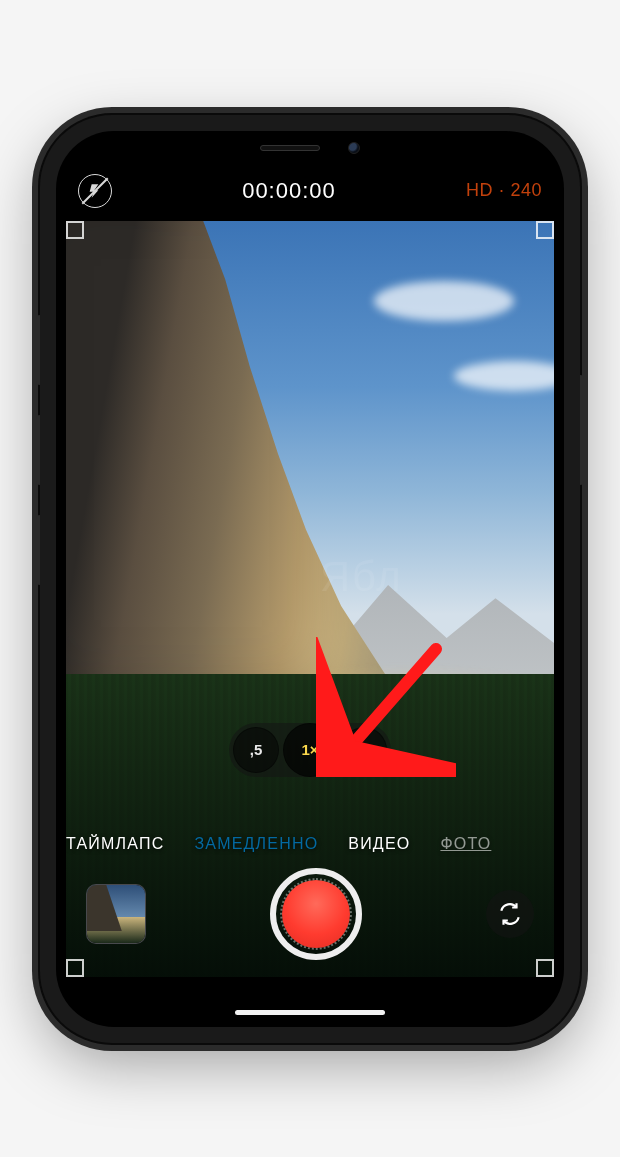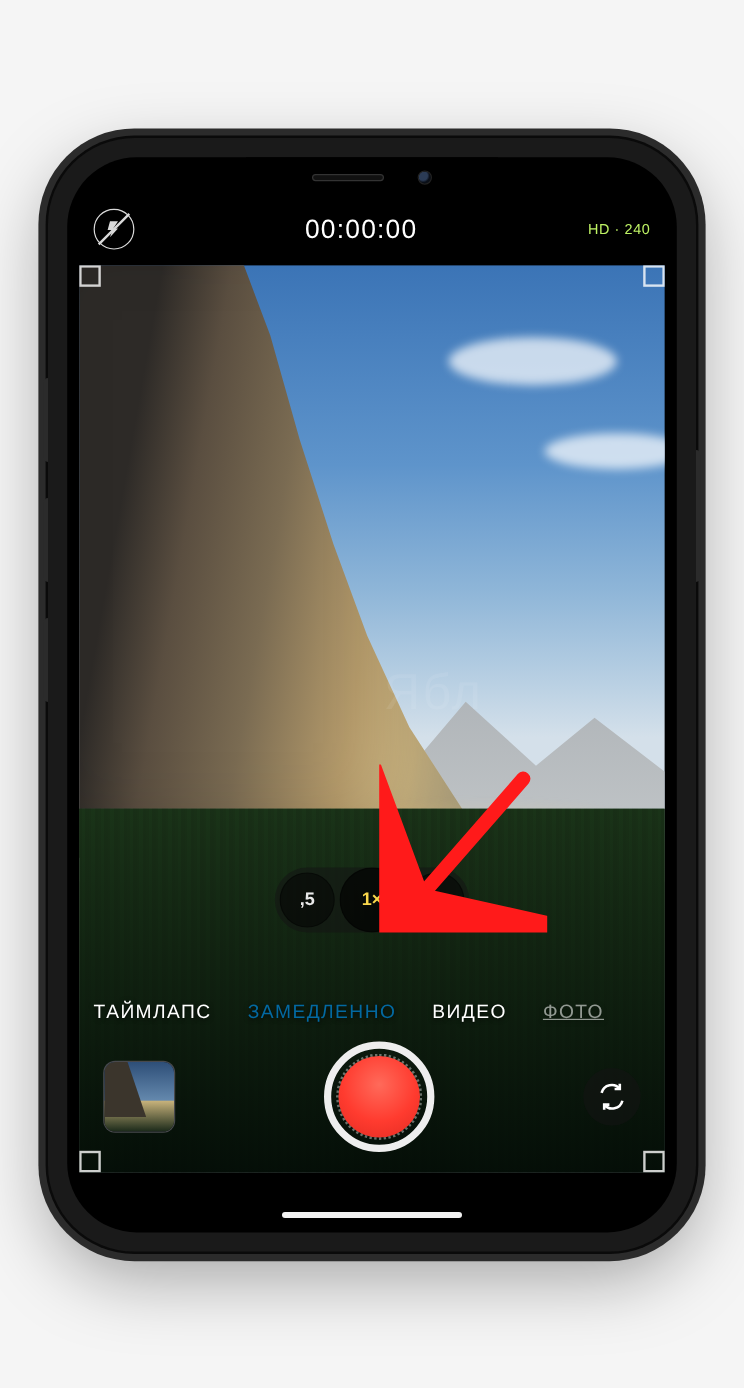--- a/index.html
+++ b/index.html
@@ -103,24 +103,24 @@
     position:absolute; width: 36px; height: 2px;
     background:#d9d9d9; transform: rotate(-45deg);
   }
   .timer {
     font-size: 22px;
     font-weight: 400;
     letter-spacing: 1px;
     font-variant-numeric: tabular-nums;
   }
   .rightinfo {
-    font-size: 12px;
+    font-size: 18px;
     font-weight: 400;
     letter-spacing: .5px;
-    color:#bef264;
+    color:#c2410c;
   }
 
   
   .viewfinder {
     position: absolute;
     top: 90px; left: 10px; right: 10px; bottom: 50px;
     overflow:hidden;
   }
   .sky {
     position:absolute; inset:0;
@@ -205,21 +205,21 @@
     margin-top:-4px; margin-bottom:-4px;
   }
 
   
   .modes {
     position:absolute; left:0; right:0;
     bottom: 174px;
     display:flex;
     align-items:center;
     gap:30px;
-    padding: 0 22px;
+    padding: 0 10px;
     color:#fff;
     font-size:16px;
     letter-spacing:1.2px;
     font-weight:500;
     white-space:nowrap;
     z-index:3;
     text-shadow: 0 1px 4px rgba(0,0,0,.8);
   }
   .modes .mode.selected{ color:#0369a1; }
   .modes .mode.dimmed{ opacity:.55;text-decoration:underline; }

